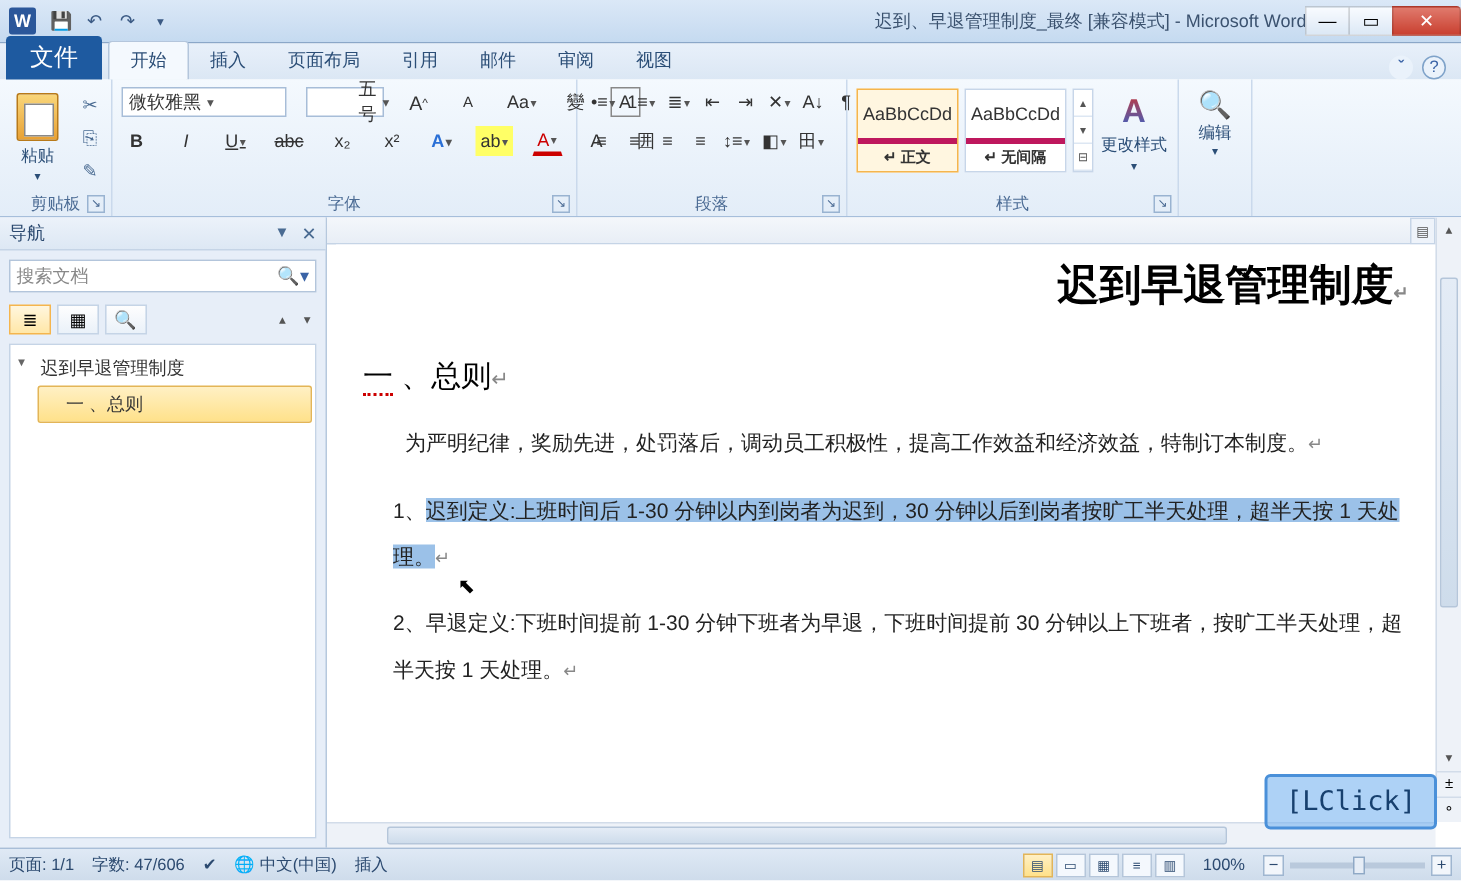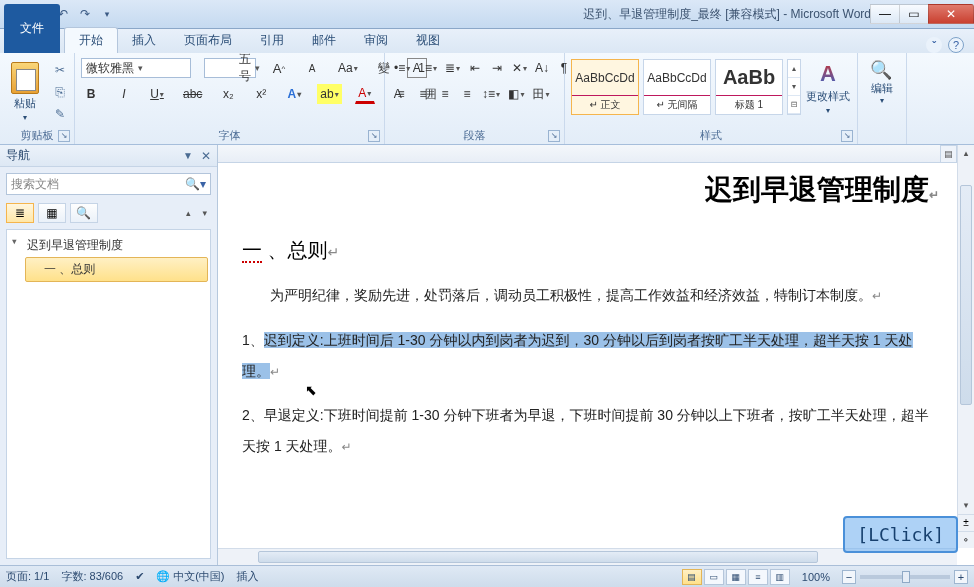--- a/index.html
+++ b/index.html
@@ -10,21 +10,21 @@
 .titlebar .word-icon { width: 18px; height: 18px; background: #2b579a; color: #fff; font-weight: bold; text-align: center; line-height: 18px; margin: 0 6px; font-size: 12px; border-radius: 2px; }
 .titlebar .qat { display: flex; gap: 4px; margin-left: 2px; }
 .titlebar .qat span { width: 18px; height: 18px; display: flex; align-items: center; justify-content: center; color: #3b5a84; }
 .titlebar .title { flex: 1; text-align: right; color: #3b526f; font-size: 12px; }
 .titlebar .winbtns { display: flex; }
 .titlebar .winbtns div { width: 30px; height: 20px; display: flex; align-items: center; justify-content: center; border: 1px solid rgba(0,0,0,0.15); margin-left: -1px; background: linear-gradient(#f8fbff,#dce8f5); }
 .titlebar .winbtns .close { background: linear-gradient(#e07a6d,#c94030); color: #fff; width: 46px; border-radius: 0 3px 0 0; }
 
 
 .ribtabs { height: 24px; background: linear-gradient(#e8f0fa,#dbe7f4); display: flex; align-items: flex-end; padding-left: 4px; }
-.filetab { background: #1e5aa0; color: #fff; padding: 16px 16px; border-radius: 3px 3px 0 0; margin-right: 4px; font-size: 12px; }
+.filetab { background: #1e5aa0; color: #fff; padding: 4px 16px; border-radius: 3px 3px 0 0; margin-right: 4px; font-size: 16px; }
 .ribtab { padding: 4px 14px; color: #2b4e77; cursor: default; }
 .ribtab.active { background: #f4f9fe; border: 1px solid #b4c6dc; border-bottom: none; border-radius: 3px 3px 0 0; }
 .ribhelp { margin-left: auto; display: flex; gap: 6px; padding-right: 10px; color: #3a63a6; }
 .ribhelp span { width: 16px; height: 16px; display: inline-flex; align-items: center; justify-content: center; border: 1px solid #7ea2c9; border-radius: 8px; font-size: 11px; background:#eaf2fb; }
 .ribhelp span.min { border: none; font-weight: bold; }
 
 
 .ribbon { height: 92px; background: linear-gradient(#f4f9fe,#e3edf8); border-bottom: 1px solid #a6bedb; display: flex; }
 .group { border-right: 1px solid #cad9ec; display: flex; flex-direction: column; padding: 2px 4px 0 4px; }
 .group .grouplabel { text-align: center; font-size: 11px; color: #4b6b94; padding: 1px 0; position: relative; }
@@ -49,21 +49,21 @@
 
 
 .paragrp { width: 180px; }
 .paragrp .row { display: flex; align-items: center; gap: 2px; padding: 3px 2px; }
 
 
 .stylesgrp .gbody { gap: 4px; padding: 4px 2px; }
 .stylebox { width: 68px; height: 56px; border: 1px solid #c7d6e9; background: #fff; text-align: center; font-size: 10px; display: flex; flex-direction: column; justify-content: center; }
 .stylebox.selected { border-color: #f5b54d; background: #fff6e0; }
 .stylebox .preview { font-size: 12px; color: #333; flex: 1; display: flex; align-items: center; justify-content: center; }
-.stylebox .name { border-top: 1px solid #be185d; padding: 2px 0; color: #333; }
+.stylebox .name { border-top: 4px solid #be185d; padding: 2px 0; color: #333; font-weight: bold; }
 .stylescroll { width: 14px; height: 56px; border: 1px solid #c7d6e9; background: #fff; display: flex; flex-direction: column; }
 .stylescroll span { flex:1; display:flex; align-items:center; justify-content:center; font-size:8px; color:#555; border-bottom:1px solid #dde7f3; }
 .changestyle { width: 46px; height: 60px; text-align: center; font-size: 11px; color: #2b4e77; display: flex; flex-direction: column; align-items: center; gap: 2px; padding-top: 2px; }
 .changestyle .aicon { font-size: 22px; font-weight: bold; background: linear-gradient(#c33,#36c); -webkit-background-clip: text; color: transparent; }
 
 
 .editgrp .gbody { padding-top: 4px; }
 .editlarge { width: 40px; text-align: center; font-size: 11px; color: #2b4e77; display:flex; flex-direction:column; align-items:center; }
 
 
@@ -88,21 +88,21 @@
 
 
 .docwrap { flex: 1; background: #fff; position: relative; overflow: hidden; }
 .ruler { height: 18px; background: linear-gradient(#f4f7fb,#e8eef6); border-bottom: 1px solid #c5d4e6; }
 .rulerbtn { position:absolute; top:0; right:17px; width:17px; height:18px; border:1px solid #c5d4e6; background:#eef3fa; font-size:9px; text-align:center; line-height:16px; color:#555; }
 .page { position: absolute; top: 18px; left: 6px; right: 17px; bottom: 17px; background: #fff; overflow: auto; padding: 0 18px 10px 18px; }
 .page h1 { text-align: right; font-size: 28px; font-weight: bold; margin: 8px 0 28px 0; }
 .page h2 { font-size: 20px; font-weight: normal; margin: 8px 0 16px 0; }
 .page h2 .squiggle { border-bottom: 2px dotted #c00; }
 .page p { font-size: 14px; line-height: 2.2; color: #222; margin-bottom: 14px; text-indent: 2em; }
-.page p.noindent { text-indent: 0; }
+.page p.noindent { text-indent: 0; margin-left: 20px; }
 .page .sel { background: #9bc1e8; }
 .cursor-img { position: absolute; left: 305px; top: 382px; font-size: 14px; pointer-events: none; }
 .pilcrow { color: #888; font-size: 12px; }
 
 
 .vscroll { position: absolute; top: 0; right: 0; width: 17px; bottom: 17px; background: #eef2f8; border-left: 1px solid #d2dce9; }
 .vscroll .thumb { position:absolute; top:40px; left:2px; right:2px; height:220px; background:linear-gradient(#e4ecf6,#cedceb); border:1px solid #b5c6da; border-radius:2px; }
 .vscroll .arr { position:absolute; left:0; right:0; height:17px; text-align:center; font-size:9px; line-height:17px; color:#555; }
 .vscroll .arr.up{ top:0; } .vscroll .arr.dn{ bottom:34px; }
 .vscroll .pg { position:absolute; left:0; right:0; bottom:0; height:17px; border-top:1px solid #d2dce9; text-align:center; font-size:10px; line-height:15px; }
@@ -242,24 +242,20 @@
   <div class="group stylesgrp" style="flex:0 0 auto;">
     <div class="gbody">
       <div class="stylebox selected">
         <div class="preview">AaBbCcDd</div>
         <div class="name">↵ 正文</div>
       </div>
       <div class="stylebox">
         <div class="preview">AaBbCcDd</div>
         <div class="name">↵ 无间隔</div>
       </div>
-      <div class="stylebox">
-        <div class="preview" style="font-size:20px;font-weight:bold;">AaBb</div>
-        <div class="name">标题 1</div>
-      </div>
       <div class="stylescroll">
           <span>▴</span>
           <span>▾</span>
           <span>⊟</span>
         </div>
       <div class="changestyle">
         <div class="aicon">A</div>
         <span>更改样式</span>
         <span style="font-size:8px;">▾</span>
       </div>
@@ -325,21 +321,21 @@
     <div class="hscroll">
         <div class="thumb"></div>
       </div>
   </div>
 </div>
 
 <div class="cursor-img">⬉</div>
 
 <div class="status">
   <span>页面: 1/1</span>
-  <span>字数: 83/606</span>
+  <span>字数: 47/606</span>
   <span>✔</span>
   <span><span>🌐</span> <span>中文(中国)</span></span>
   <span>插入</span>
   <span class="spacer"></span>
   <span class="viewbtns">
     <span class="active">▤</span>
     <span>▭</span>
     <span>▦</span>
     <span>≡</span>
     <span>▥</span>

